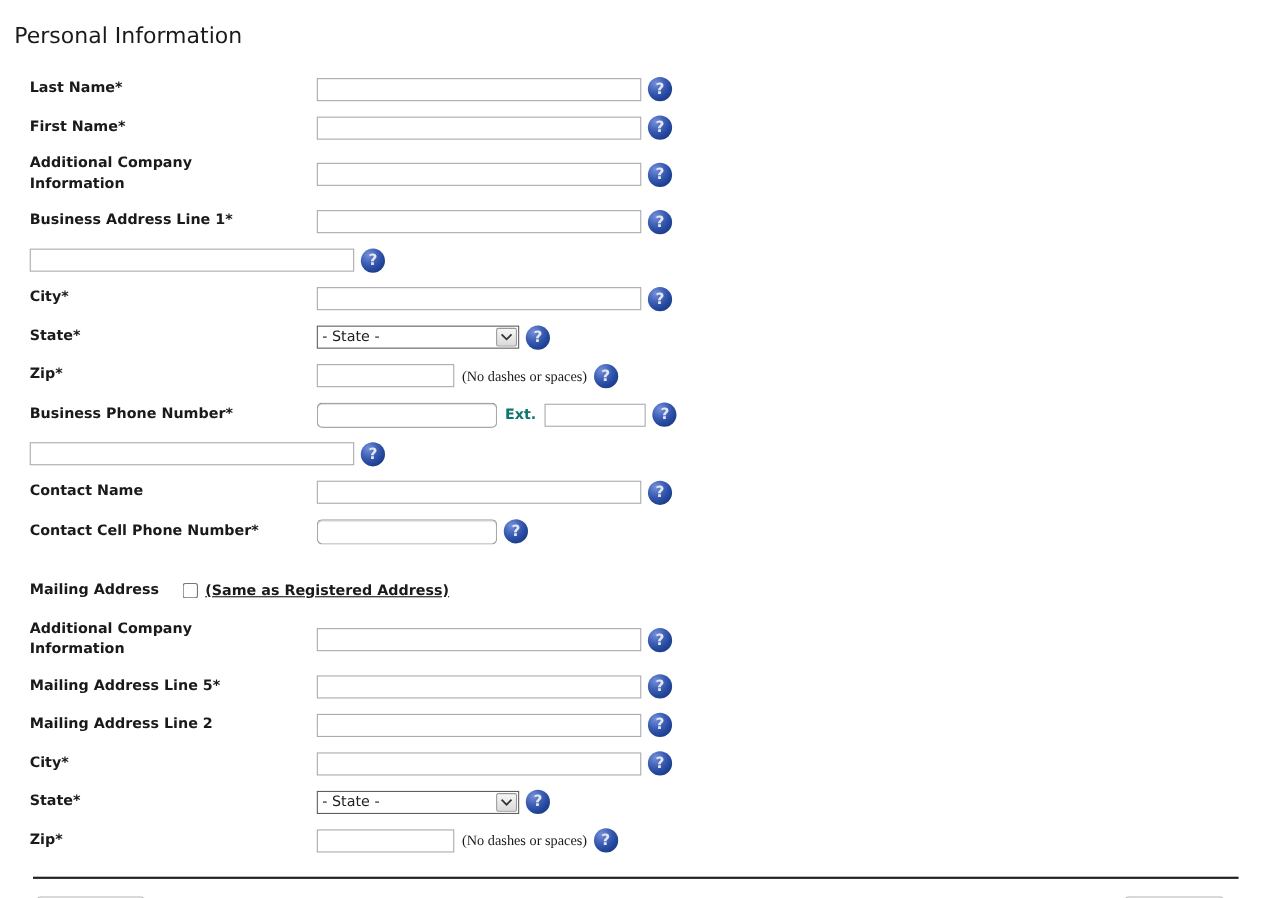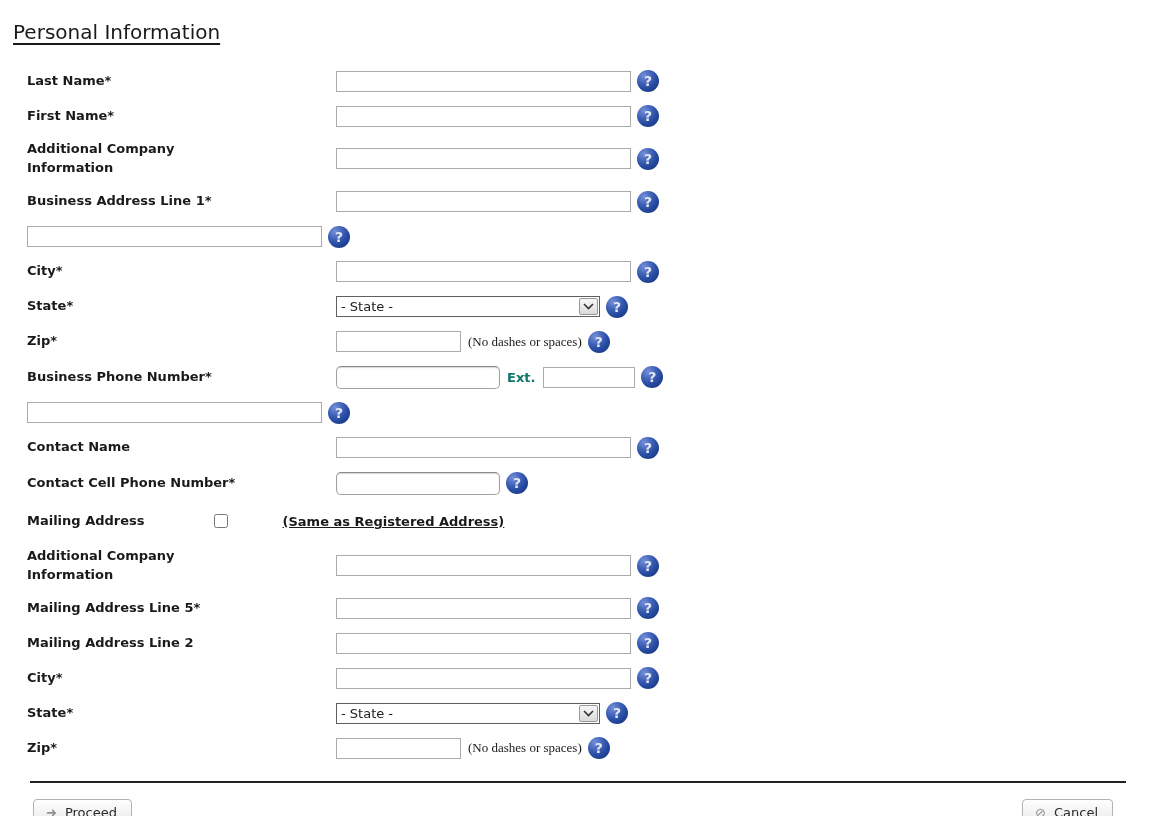--- a/index.html
+++ b/index.html
@@ -8,32 +8,30 @@
     font-family: "DejaVu Sans", "Liberation Sans", sans-serif;
     color: #1a1a1a;
     width: 1163px;
   }
   .page { padding: 20px 25px 30px 13px; }
 
   .page-title {
     font-size: 20px;
     font-weight: 400;
     color: #1a1a1a;
-    text-decoration: underline;
     text-underline-offset: 4px;
   }
 
   .form { margin-top: 26px; margin-left: 14px; }
 
   .row {
     display: flex;
     align-items: center;
     margin-bottom: 13px;
     min-height: 21px;
-    gap: 48px;
   }
   .lbl {
     width: 236px;
     margin-right: 25px;
     flex-shrink: 0;
     font-size: 13px;
     font-weight: bold;
     color: #1a1a1a;
     line-height: 1.45;
   }
@@ -70,21 +68,21 @@
     font-weight: bold;
     display: inline-flex;
     align-items: center;
     justify-content: center;
     cursor: pointer;
     flex-shrink: 0;
     user-select: none;
   }
 
   .select {
-    width: 264px;
+    width: 184px;
     height: 21px;
     border: 1px solid #5f5f5f;
     background: #ffffff;
     display: flex;
     align-items: center;
     justify-content: space-between;
     padding-left: 4px;
     cursor: pointer;
   }
   .select-value { font-size: 13px; color: #222; }
@@ -108,21 +106,21 @@
     font-family: Liberation Serif, serif;
   }
   .ext-lbl {
     font-size: 13px;
     font-weight: bold;
     color: #0f766e;
     margin: 0 8px 0 7px;
     white-space: nowrap;
   }
 
-  .cb-row { margin-top: 16px; margin-bottom: 15px; }
+  .cb-row { margin-top: 32px; margin-bottom: 15px; }
   .cb-row .lbl { width: auto; margin-right: 21px; }
   .cb-row input[type="checkbox"] {
     width: 14px; height: 14px;
     accent-color: #ffffff;
     margin-right: 7px;
     cursor: pointer;
   }
   .cb-note { font-size: 13px; font-weight: bold; color: #1a1a1a; text-decoration: underline; }
 
   .footer { margin-top: 22px; }

